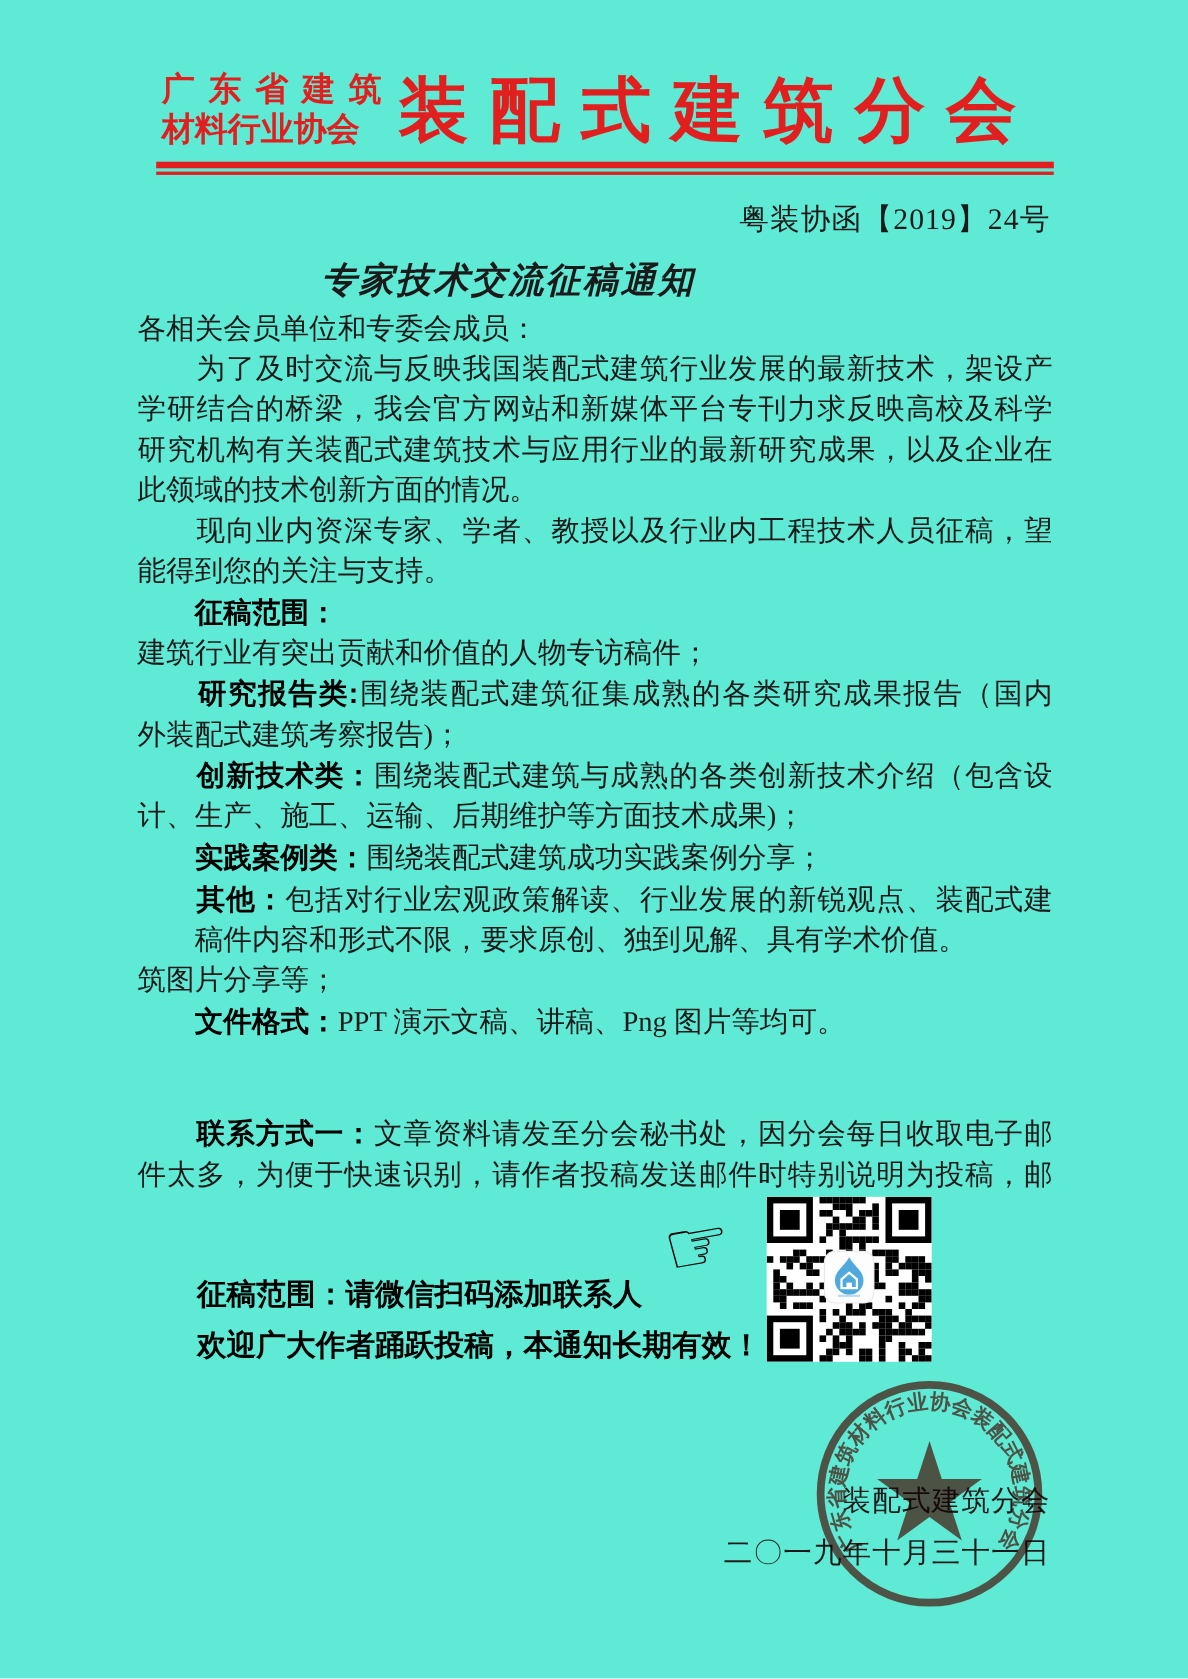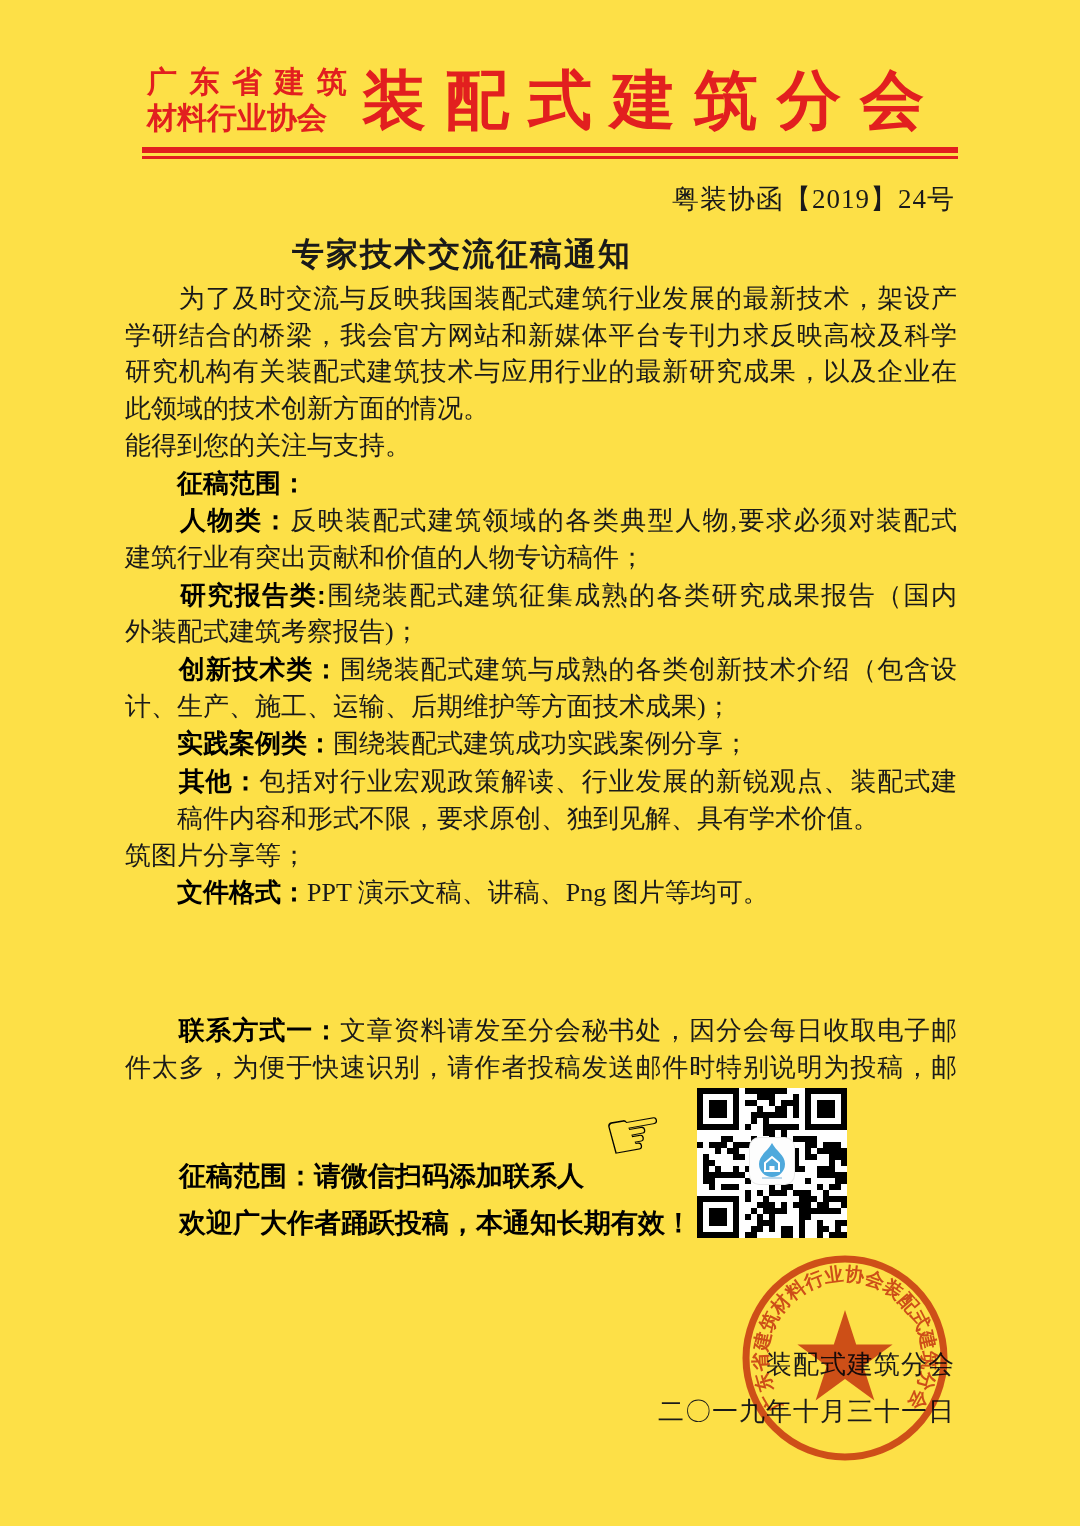--- a/index.html
+++ b/index.html
@@ -1,33 +1,33 @@
 <!DOCTYPE html>
 <html><head>
 <meta charset="utf-8">
 <style>
   html,body{margin:0;padding:0;background:#ffffff;}
-  .page{position:relative;width:1080px;height:1526px;background:#fde047;overflow:hidden;
+  .page{position:relative;width:1080px;height:1526px;background:#5eead4;overflow:hidden;
         font-family:"Liberation Serif", serif;color:#1a1a1a;margin:0 auto;}
 
   
   .hdr-small{position:absolute;left:147px;top:64px;width:200px;color:#e21f1f;
              font-family:"Liberation Sans", sans-serif;font-weight:bold;font-size:30px;line-height:36px;}
   .hdr-small .l1{text-align:justify;text-align-last:justify;}
   .hdr-main{position:absolute;left:362px;top:58px;color:#e21f1f;
             font-family:"Liberation Sans", sans-serif;font-weight:bold;
             font-size:64px;letter-spacing:19px;line-height:84px;white-space:nowrap;}
   .hdr-rule{position:absolute;left:142px;top:147px;width:816px;}
   .hdr-rule .thick{height:6px;background:#e21f1f;}
   .hdr-rule .thin{height:3px;background:#e21f1f;margin-top:3px;}
 
   .doc-number{position:absolute;top:181px;right:125px;font-size:27px;letter-spacing:1px;}
 
   .doc-title{position:absolute;top:233px;left:0;width:924px;text-align:center;
-             font-weight:bold;font-size:32px;letter-spacing:2px;}
+             font-weight:bold;font-size:32px;letter-spacing:2px;font-style:italic;}
 
   
   .body-block{position:absolute;left:125px;width:832px;font-size:26px;line-height:36.7px;}
   #body1{top:281px;}
   #body2{top:1012px;}
   .bline{white-space:normal;}
   .bline.just{text-align:justify;text-align-last:justify;}
   .lbl{font-family:"Liberation Sans", sans-serif;font-weight:bold;color:#000;}
 
   .contact2-line{position:absolute;left:125px;width:700px;font-weight:bold;font-size:27px;color:#000;}
@@ -64,27 +64,28 @@
   <div class="hdr-rule">
     <div class="thick"></div>
     <div class="thin"></div>
   </div>
 
   <div class="doc-number">粤装协函【2019】24号</div>
 
   <div class="doc-title">专家技术交流征稿通知</div>
 
   <div class="body-block" id="body1">
+      <div class="bline"><span>各相关会员单位和专委会成员：</span></div>
       <div class="bline just"><span>　　</span><span>为了及时交流与反映我国装配式建筑行业发展的最新技术，架设产</span></div>
       <div class="bline just"><span>学研结合的桥梁，我会官方网站和新媒体平台专刊力求反映高校及科学</span></div>
       <div class="bline just"><span>研究机构有关装配式建筑技术与应用行业的最新研究成果，以及企业在</span></div>
       <div class="bline"><span>此领域的技术创新方面的情况。</span></div>
+      <div class="bline just"><span>　　</span><span>现向业内资深专家、学者、教授以及行业内工程技术人员征稿，望</span></div>
       <div class="bline"><span>能得到您的关注与支持。</span></div>
       <div class="bline"><span>　　</span><span class="lbl">征稿范围：</span></div>
-      <div class="bline just"><span>　　</span><span class="lbl">人物类：</span><span>反映装配式建筑领域的各类典型人物,要求必须对装配式</span></div>
       <div class="bline"><span>建筑行业有突出贡献和价值的人物专访稿件；</span></div>
       <div class="bline just"><span>　　</span><span class="lbl">研究报告类:</span><span>围绕装配式建筑征集成熟的各类研究成果报告（国内</span></div>
       <div class="bline"><span>外装配式建筑考察报告)；</span></div>
       <div class="bline just"><span>　　</span><span class="lbl">创新技术类：</span><span>围绕装配式建筑与成熟的各类创新技术介绍（包含设</span></div>
       <div class="bline"><span>计、生产、施工、运输、后期维护等方面技术成果)；</span></div>
       <div class="bline"><span>　　</span><span class="lbl">实践案例类：</span><span>围绕装配式建筑成功实践案例分享；</span></div>
       <div class="bline just"><span>　　</span><span class="lbl">其他：</span><span>包括对行业宏观政策解读、行业发展的新锐观点、装配式建</span></div>
       <div class="bline"><span>　　</span><span>稿件内容和形式不限，要求原创、独到见解、具有学术价值。</span></div>
       <div class="bline"><span>筑图片分享等；</span></div>
       <div class="bline"><span>　　</span><span class="lbl">文件格式：</span><span>PPT 演示文稿、讲稿、Png 图片等均可。</span></div>

